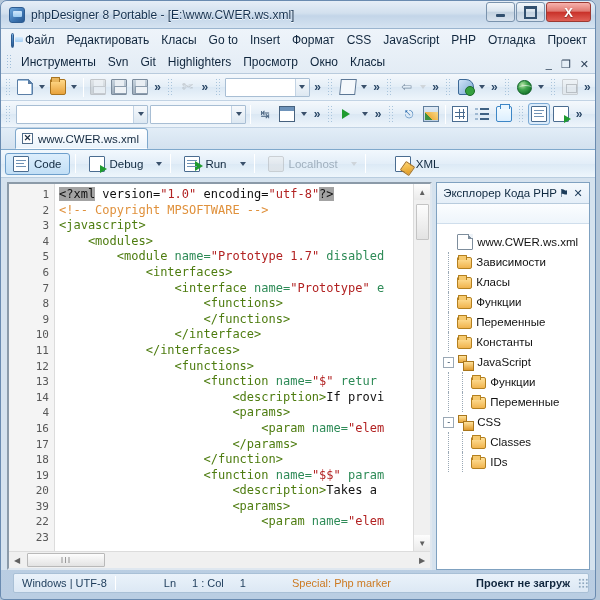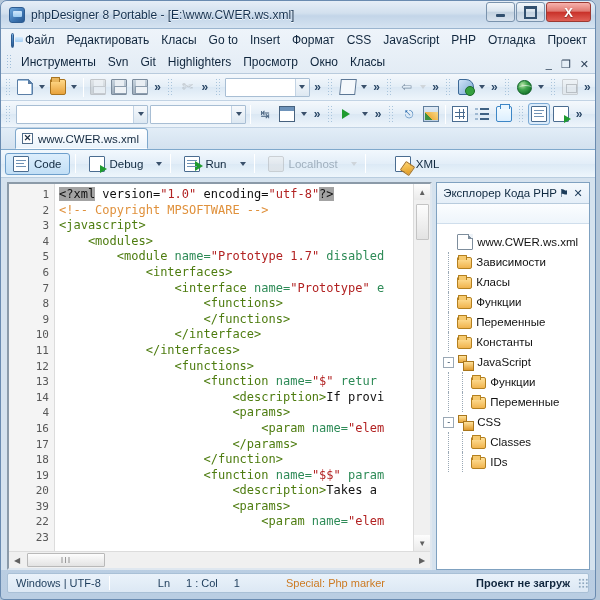--- a/index.html
+++ b/index.html
@@ -277,21 +277,21 @@
     background:linear-gradient(180deg,#ffe19a,#f0b44e);border:1px solid #b4801f;border-radius:1px 2px 2px 2px;}
   .f-folder:before{content:"";position:absolute;left:0;top:-3px;width:7px;height:4px;
     background:#f6c96e;border:1px solid #b4801f;border-bottom:0;border-radius:1px 1px 0 0;}
   .f-node{ background:transparent; }
   .f-node:before{content:"";position:absolute;left:1px;top:1px;width:7px;height:6px;
     background:linear-gradient(180deg,#ffe19a,#e8a83c);border:1px solid #a8761d;}
   .f-node:after{content:"";position:absolute;left:6px;top:7px;width:9px;height:8px;
     background:linear-gradient(180deg,#ffe19a,#e09a2c);border:1px solid #a8761d;}
 
   
-  .statuswrap{ padding:3px 6px 5px 6px; }
+  .statuswrap{ padding:3px 6px 5px 12px; }
   .status{
     height:20px; display:flex; align-items:center;
     background:linear-gradient(180deg,#eaf2fa 0%, #dce8f4 100%);
     border:1px solid #a9c0d6; border-radius:2px;
     font-size:11px; color:#1c3b5a;
   }
   .st-cell{ padding:0 8px; white-space:nowrap; }
   .st-sep{ width:1px;height:14px;background:#b7c9da;border-right:1px solid #fff;}
   .st-special{ color:#cc7a22; }
   .st-proj{ font-weight:bold; color:#10263d; margin-left:auto; padding-right:6px;

